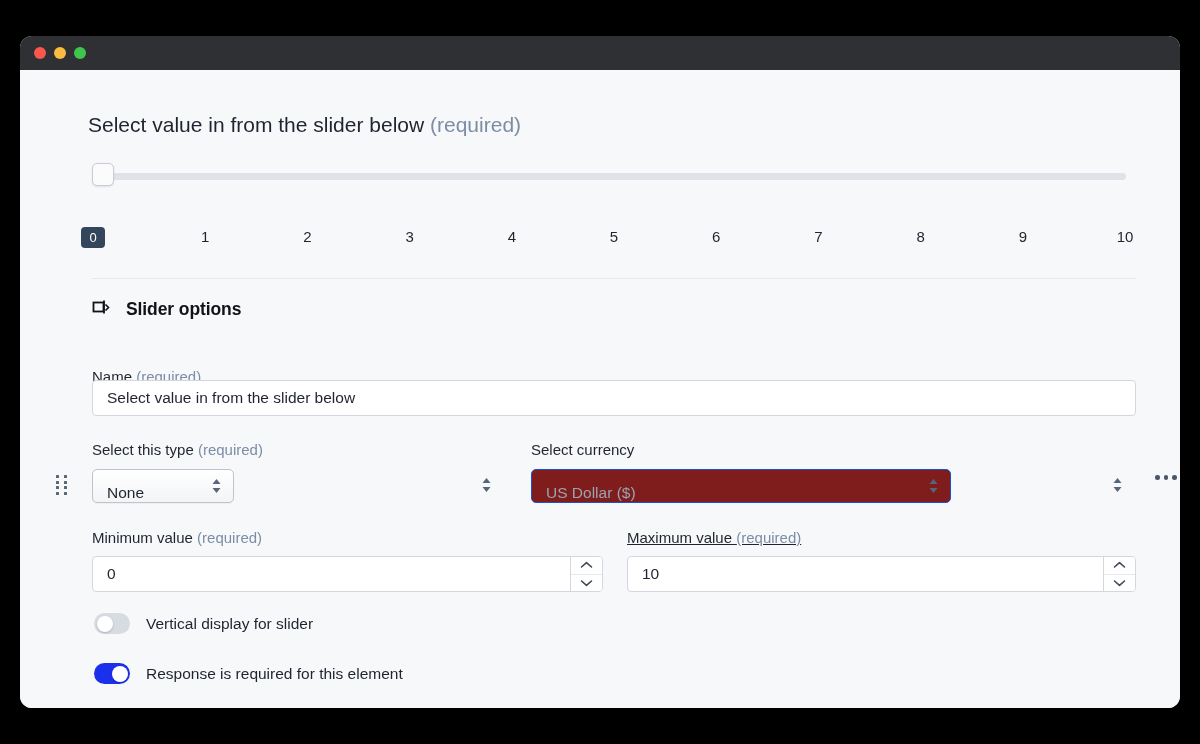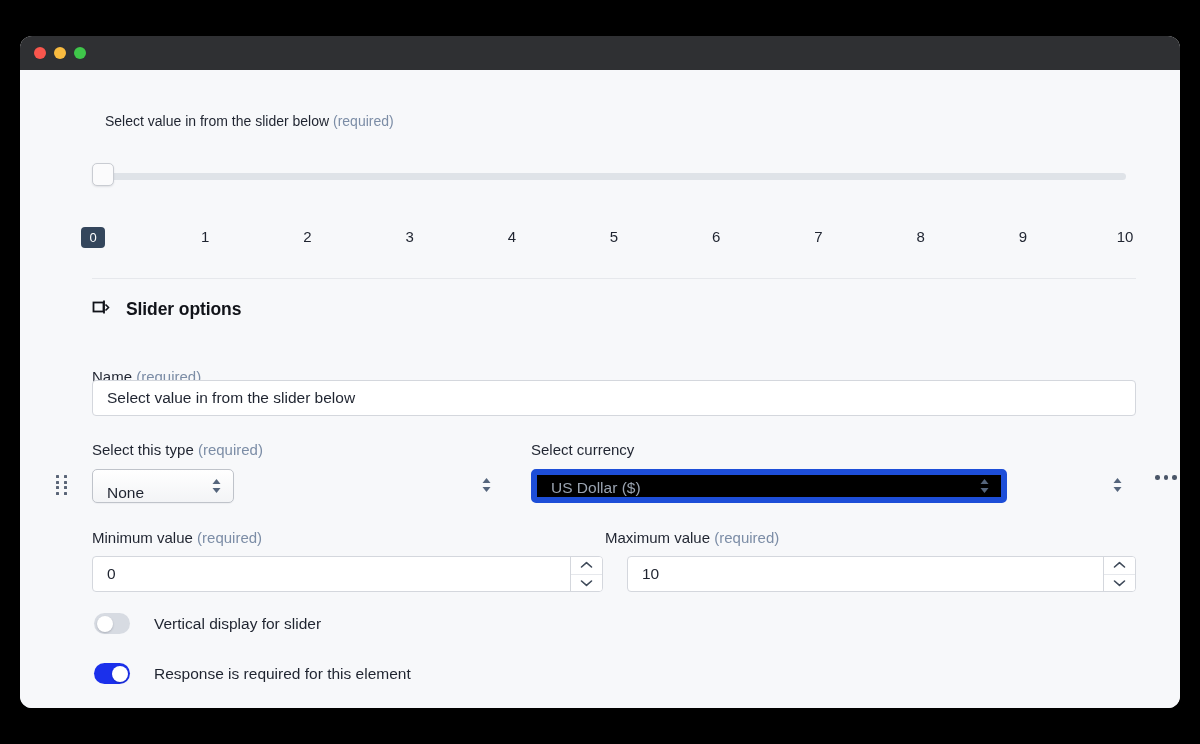--- a/index.html
+++ b/index.html
@@ -37,22 +37,22 @@
     position: relative;
     height: 638px;
     background: #f7f8fa;
     overflow: hidden;
   }
 
   
   #preview { position: absolute; left: 0; top: 0; right: 0; }
   #preview-label {
     position: absolute;
-    left: 85px; top: 43px;
-    font-size: 14px;
+    left: 68px; top: 43px;
+    font-size: 21px;
     color: #1f2430;
     white-space: nowrap;
   }
   .req {
     color: #7c8da6;
   }
 
   #slider-wrap {
     position: absolute;
     left: 72px; top: 96px;
@@ -170,23 +170,23 @@
   #label-type-select {
     left: 72px; top: 399px;
     width: 142px;
     background: linear-gradient(#ffffff, #f3f4f6);
     border: 1px solid #bfc3ca;
     color: #1f2430;
     box-shadow: 0 1px 1px rgba(16,24,40,0.04);
   }
   #currency-select {
     left: 511px; top: 399px;
-    width: 476px;
-    background: #000000;
-    border: 6px solid #1d4ed8;
+    width: 420px;
+    background: #7f1d1d;
+    border: 1px solid #1d4ed8;
     color: #9aa3b0;
   }
   .dblarrow {
     position: absolute;
     right: 11px; top: 50%;
     transform: translateY(-50%);
     width: 11px; height: 16px;
   }
   .dblarrow.free {
     position: absolute;
@@ -230,21 +230,21 @@
     justify-content: center;
     background: #ffffff;
   }
   .spinner span:first-child { border-bottom: 1px solid #e6e8ec; }
 
   
   .toggle-row {
     position: absolute;
     display: flex;
     align-items: center;
-    gap: 24px;
+    gap: 16px;
   }
   #toggle-vertical-row { left: 74px; top: 543px; }
   #toggle-required-row { left: 74px; top: 593px; }
   .switch {
     width: 36px; height: 21px;
     border-radius: 11px;
     position: relative;
     flex: none;
   }
   .switch.off { background: #d7dbe2; }
@@ -408,21 +408,21 @@
           </svg>
         </span>
         <span>
           <svg width="13" height="8" viewBox="0 0 13 8" aria-hidden="true">
             <path d="M1.5 2 L6.5 6.4 L11.5 2" fill="none" stroke="#3f4a5a" stroke-width="1.6" stroke-linecap="round" stroke-linejoin="round"></path>
           </svg>
         </span>
       </span>
     </div>
 
-    <div class="field-label" style="left:585px; top:459px;">
+    <div class="field-label" style="left:607px; top:459px;text-decoration:underline;">
       <span>Maximum value</span>
       <span class="req">(required)</span>
     </div>
     <div class="numwrap" id="max-wrap">
       <input type="text" value="10" style="">
       <span class="spinner">
         <span>
           <svg width="13" height="8" viewBox="0 0 13 8" aria-hidden="true">
             <path d="M1.5 6 L6.5 1.6 L11.5 6" fill="none" stroke="#3f4a5a" stroke-width="1.6" stroke-linecap="round" stroke-linejoin="round"></path>
           </svg>

